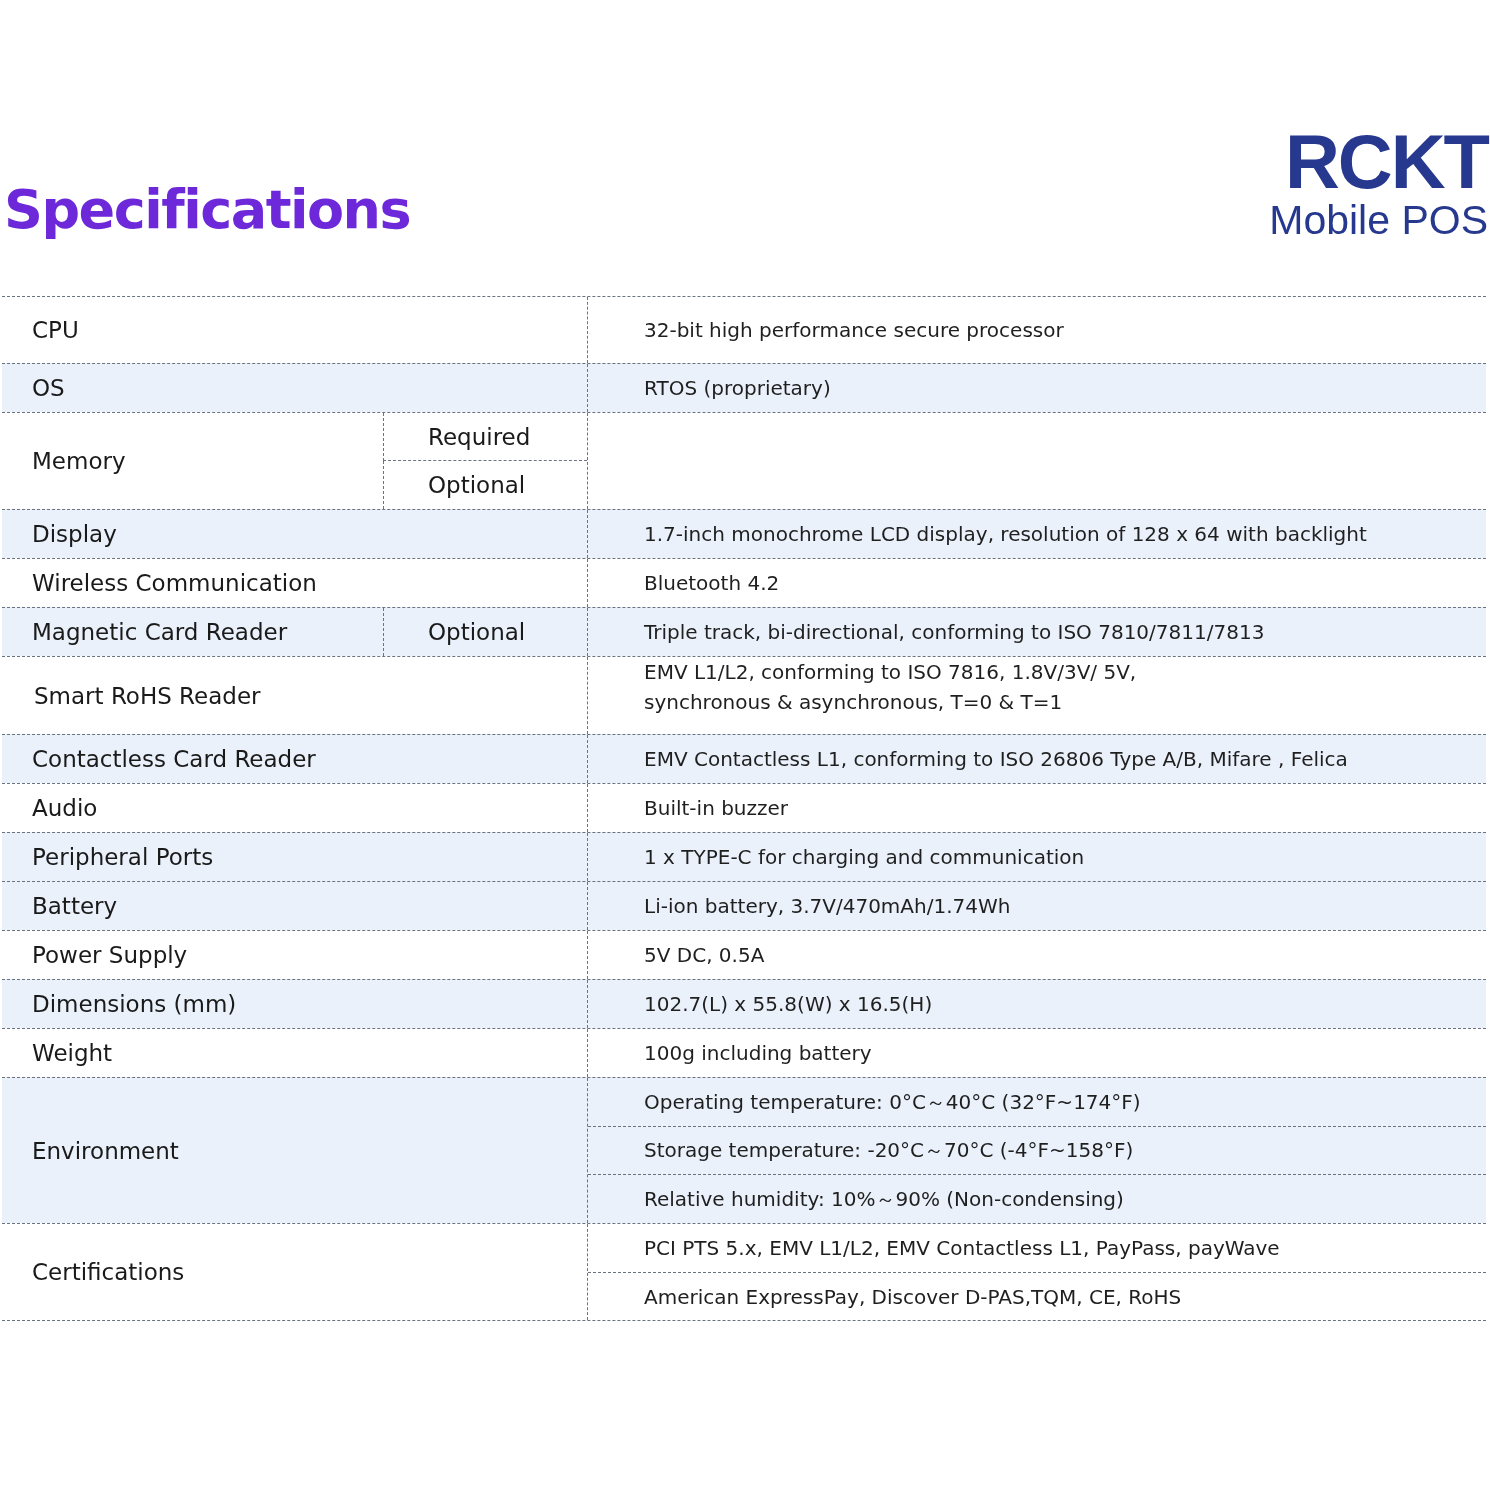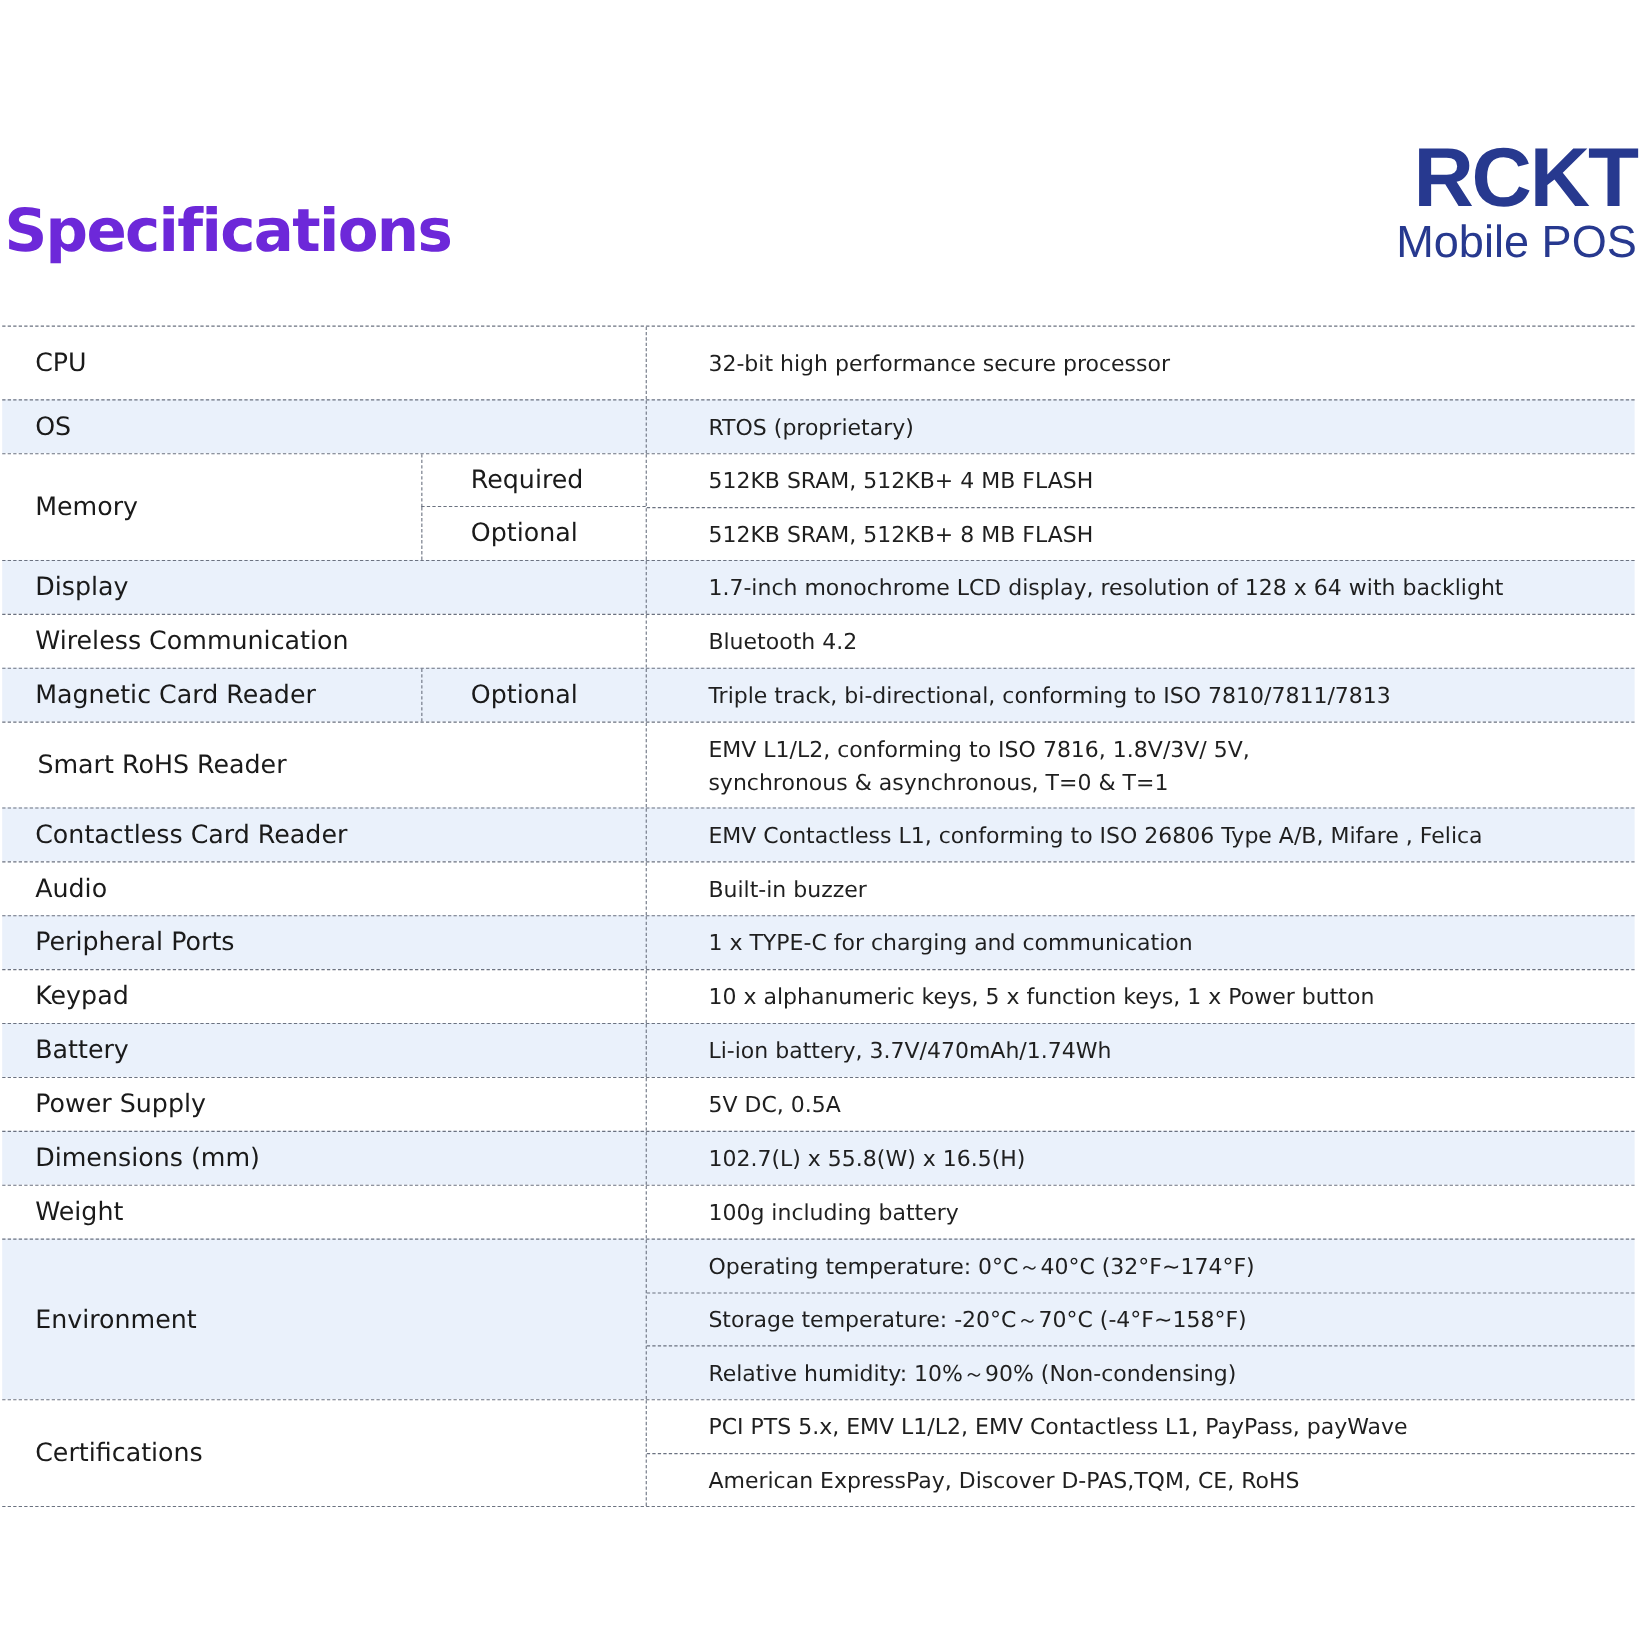--- a/index.html
+++ b/index.html
@@ -57,24 +57,20 @@
   <div class="row" style="height:96px">
     <div class="lab">
       <span class="t">Memory</span>
       <div class="subrow" style="top:0;height:48px;border-bottom:1px dashed #6b7280;box-sizing:border-box;">
         <span class="t">Required</span>
       </div>
       <div class="subrow" style="top:48px;height:48px;">
         <span class="t">Optional</span>
       </div>
     </div>
-    <div class="val" style="padding-left:0;">
-      <div class="vline vsub first" style="height:48px;padding-left:56px;">512KB SRAM, 512KB+ 4 MB  FLASH</div>
-      <div class="vline vsub" style="height:48px;padding-left:56px;">512KB SRAM, 512KB+ 8 MB  FLASH</div>
-    </div>
   </div>
 
   <div class="row shade" style="height:48px">
     <div class="lab">
         <span class="t">Display</span>
       </div>
     <div class="val vline">1.7-inch monochrome LCD display, resolution of 128 x 64 with backlight</div>
   </div>
 
   <div class="row" style="height:48px">
@@ -91,21 +87,21 @@
           <span class="t">Optional</span>
         </div>
     </div>
     <div class="val vline">Triple track, bi-directional, conforming to ISO 7810/7811/7813</div>
   </div>
 
   <div class="row" style="height:77px">
     <div class="lab">
         <span class="t" style="left:32px">Smart RoHS Reader</span>
       </div>
-    <div class="val" style="display:flex;flex-direction:column;justify-content:center;line-height:30px;">
+    <div class="val" style="display:flex;flex-direction:column;line-height:30px;">
       <div>EMV L1/L2, conforming to ISO 7816, 1.8V/3V/ 5V,</div>
       <div>synchronous &amp; asynchronous, T=0 &amp; T=1</div>
     </div>
   </div>
 
   <div class="row shade" style="height:48px">
     <div class="lab">
         <span class="t">Contactless Card Reader</span>
       </div>
     <div class="val vline">EMV Contactless L1, conforming to ISO 26806 Type A/B,  Mifare , Felica</div>
@@ -118,26 +114,20 @@
     <div class="val vline">Built-in buzzer</div>
   </div>
 
   <div class="row shade" style="height:48px">
     <div class="lab">
         <span class="t">Peripheral Ports</span>
       </div>
     <div class="val vline">1 x TYPE-C for charging and communication</div>
   </div>
 
-  <div class="row" style="height:48px">
-    <div class="lab">
-        <span class="t">Keypad</span>
-      </div>
-    <div class="val vline">10 x alphanumeric keys, 5 x  function keys, 1 x Power button</div>
-  </div>
 
   <div class="row shade" style="height:48px">
     <div class="lab">
         <span class="t">Battery</span>
       </div>
     <div class="val vline">Li-ion battery, 3.7V/470mAh/1.74Wh</div>
   </div>
 
   <div class="row" style="height:48px">
     <div class="lab">

